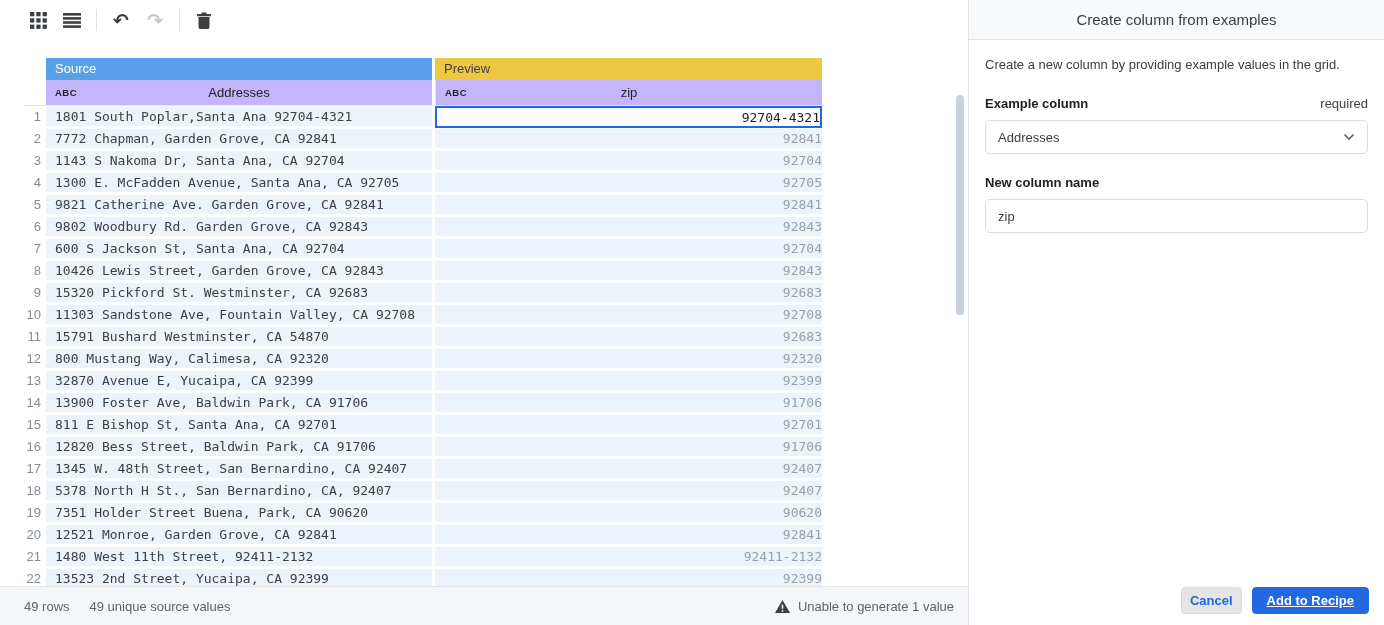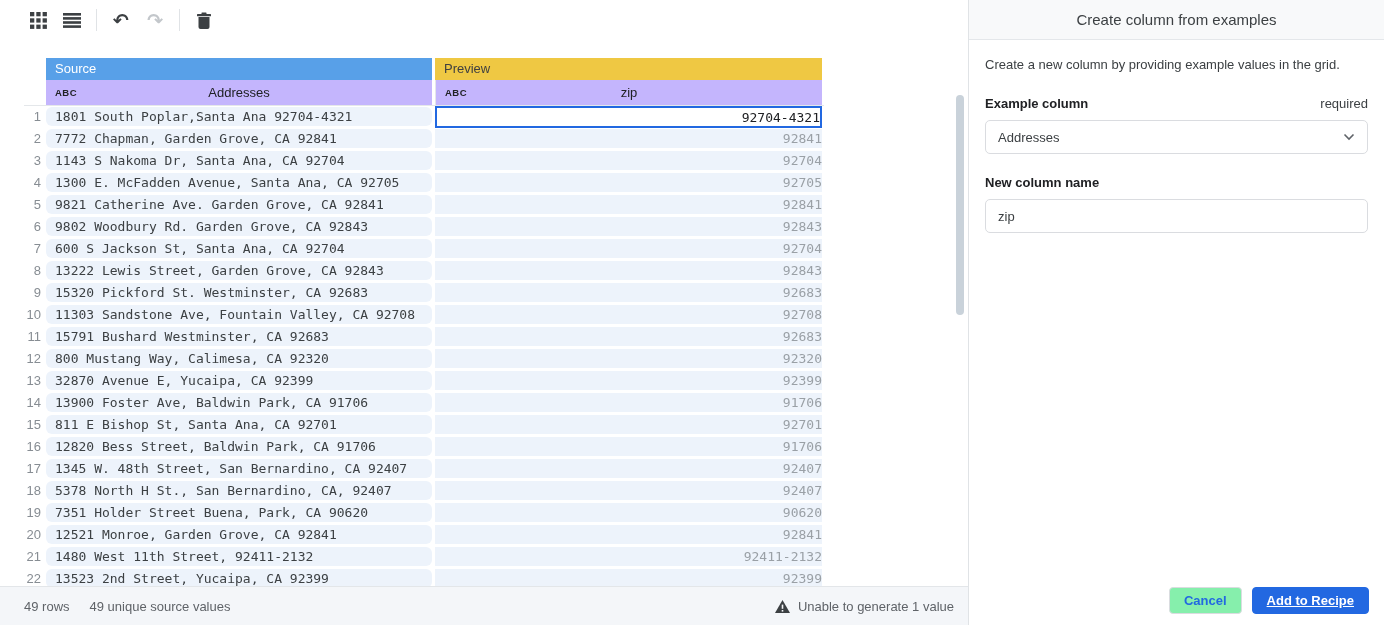--- a/index.html
+++ b/index.html
@@ -27,21 +27,21 @@
   .colhead-src { margin-left:22px; width:386px; margin-right:3px; }
   .colhead-prev { width:387px; border-left:1px solid #E4E7EA; }
   .type-badge { position:absolute; left:9px; font-size:9.5px; font-weight:bold; letter-spacing:0.5px; color:#202124; }
   .colhead-name { width:100%; text-align:center; font-size:13px; font-weight:500; color:#202124; }
 
   .rows { margin-top:1px; }
   .row { display:flex; height:22px; }
   .cell { height:19px; line-height:19px; font-family:"DejaVu Sans Mono","Liberation Mono",monospace; font-size:13px; white-space:nowrap; overflow:hidden; }
   .gutter-cell { width:22px; text-align:right; padding-right:5px; color:#878D93; background:#fff;
                  font-family:"Liberation Sans", sans-serif; font-size:13px; }
-  .src-cell { width:386px; margin-right:3px; background:#EDF3FB; color:#3C4043; padding-left:9px;border-radius:6px; }
+  .src-cell { width:386px; margin-right:3px; background:#EDF3FB; color:#3C4043; padding-left:9px; }
   .prev-cell { width:387px; background:#EDF3FB; color:#9AA0A6; padding-left:11px;text-align:right; }
   .prev-cell.selected { background:#fff; border:2px solid #2268E1; color:#202124; height:22px; line-height:19px;
                         position:relative; top:-1px; z-index:2; }
 
   
   .vscroll { position:absolute; left:956px; top:95px; width:8px; height:220px; border-radius:4px; background:#C9D2DA; }
 
   
   .statusbar { position:absolute; left:0; top:586px; width:968px; height:39px; background:#F4F6F9;
                border-top:1px solid #E3E6E9; display:flex; align-items:center; font-size:13px; color:#5F6368; }
@@ -61,21 +61,21 @@
                align-items:center; padding:0 12px; font-size:13px; color:#3C4043; cursor:pointer; background:#fff; }
   .selectbox .sel-val { flex:1; }
   .textinput { margin-top:9px; height:34px; width:100%; border:1px solid #DADCE0; border-radius:5px;
                padding:0 12px; font-size:13px; color:#3C4043; background:#fff; outline:none;
                font-family:"Liberation Sans", sans-serif; }
   .single-label { margin-top:21px; font-size:13px; font-weight:bold; color:#202124; }
 
   .panel-footer { position:absolute; right:15px; bottom:11px; display:flex; gap:10px; }
   .btn { height:27px; border-radius:4px; font-size:13px; font-weight:bold; display:flex; align-items:center;
          justify-content:center; cursor:pointer; font-family:"Liberation Sans", sans-serif; }
-  .btn-cancel { background:#86efac; border:1px solid #DADCE0; color:#2268E1; padding:0 14px; }
+  .btn-cancel { background:#e5e5e5; border:1px solid #DADCE0; color:#2268E1; padding:0 8px; }
   .btn-primary { background:#2268E1; border:1px solid #2268E1; color:#fff; padding:0 14px;text-decoration:underline; }
 
   svg { display:block; }
 </style>
 </head>
 <body>
 
 <div class="app">
 
   <div class="toolbar">
@@ -174,39 +174,39 @@
     </div>
 
     <div class="row">
       <div class="cell gutter-cell">7</div>
       <div class="cell src-cell">600 S Jackson St, Santa Ana, CA 92704</div>
       <div class="cell prev-cell">92704</div>
     </div>
 
     <div class="row">
       <div class="cell gutter-cell">8</div>
-      <div class="cell src-cell">13222 Lewis Street, Garden Grove, CA 92843</div>
+      <div class="cell src-cell">10426 Lewis Street, Garden Grove, CA 92843</div>
       <div class="cell prev-cell">92843</div>
     </div>
 
     <div class="row">
       <div class="cell gutter-cell">9</div>
       <div class="cell src-cell">15320 Pickford St. Westminster, CA 92683</div>
       <div class="cell prev-cell">92683</div>
     </div>
 
     <div class="row">
       <div class="cell gutter-cell">10</div>
       <div class="cell src-cell">11303 Sandstone Ave, Fountain Valley, CA 92708</div>
       <div class="cell prev-cell">92708</div>
     </div>
 
     <div class="row">
       <div class="cell gutter-cell">11</div>
-      <div class="cell src-cell">15791 Bushard Westminster, CA 92683</div>
+      <div class="cell src-cell">15791 Bushard Westminster, CA 54870</div>
       <div class="cell prev-cell">92683</div>
     </div>
 
     <div class="row">
       <div class="cell gutter-cell">12</div>
       <div class="cell src-cell">800 Mustang Way, Calimesa, CA 92320</div>
       <div class="cell prev-cell">92320</div>
     </div>
 
     <div class="row">

